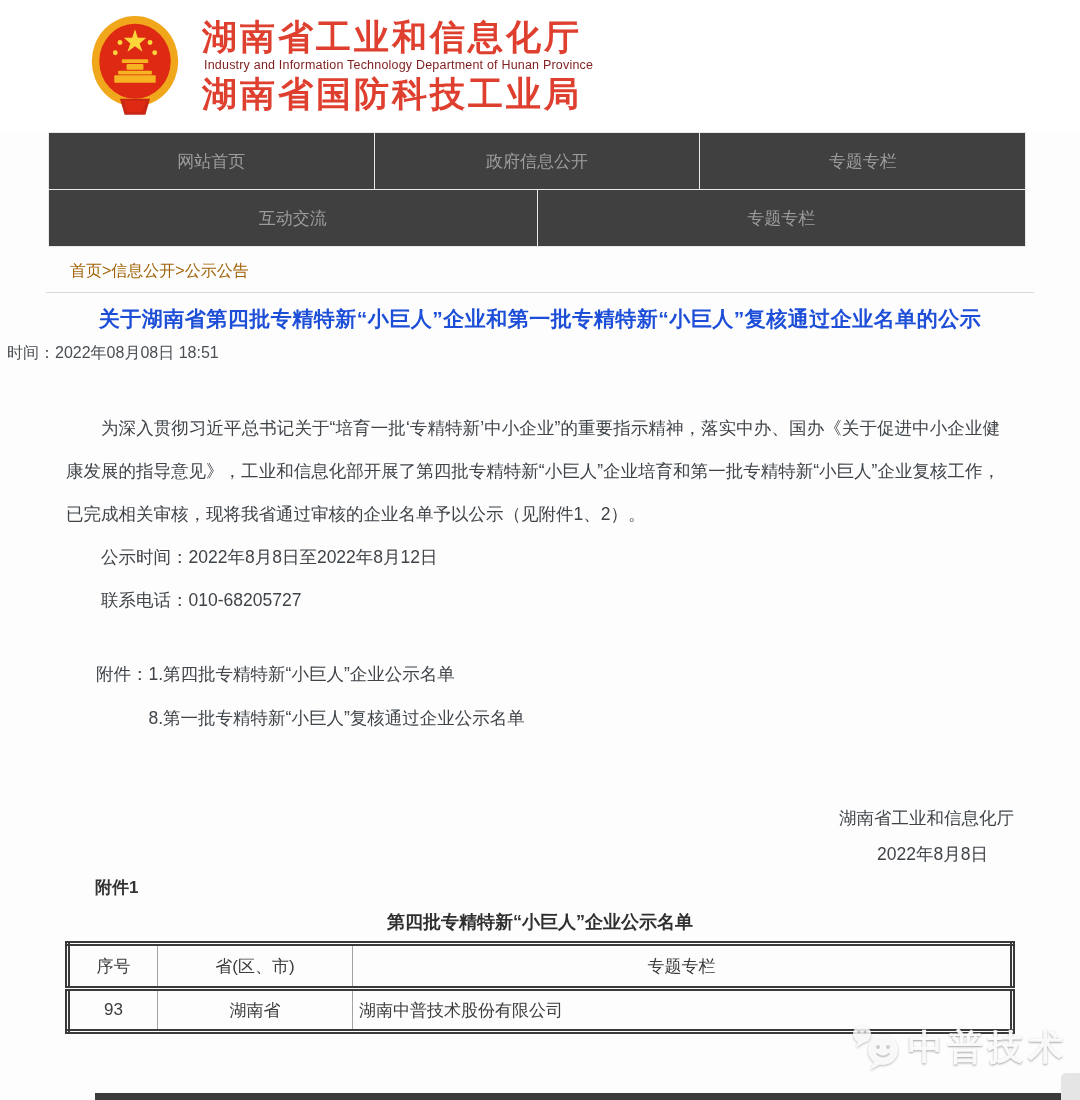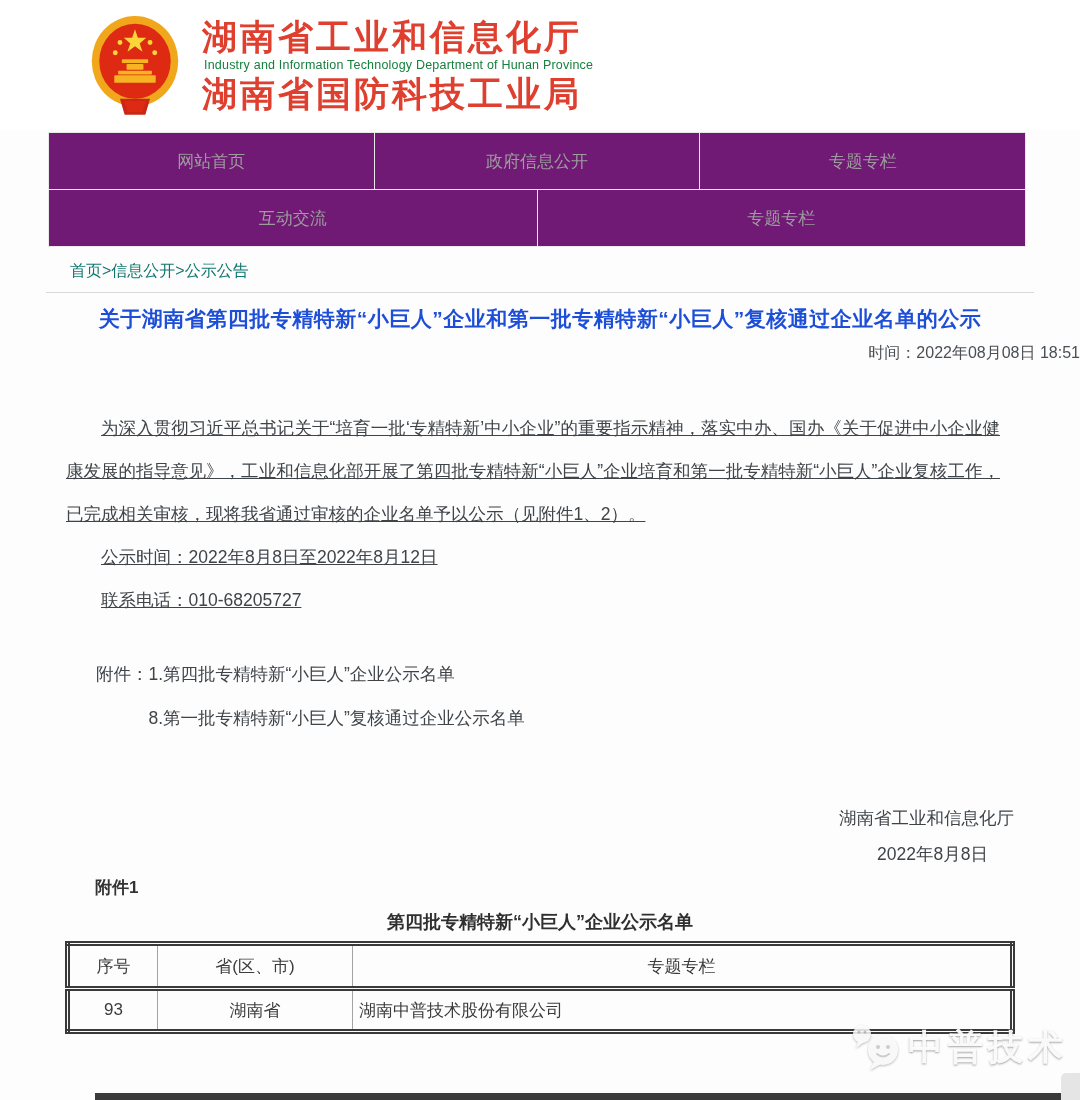--- a/index.html
+++ b/index.html
@@ -7,40 +7,40 @@
     width:1080px;height:1100px;overflow:hidden;position:relative;
     background:#fdfdfd;
     font-family:"Liberation Sans","DejaVu Sans",sans-serif;
     color:#3f4449;
   }
   
   .site-header{height:130px;display:flex;align-items:center;padding-left:88px;box-sizing:border-box;background:#ffffff;}
   .emblem{width:94px;height:102px;flex:0 0 auto;margin-right:20px;}
   .org-block{display:flex;flex-direction:column;line-height:1;}
   .org-cn{color:#df3f2e;font-weight:bold;font-size:35px;letter-spacing:3px;}
-  .org-en{color:#15803d;font-size:12.5px;margin:5px 8px 4px 2px;letter-spacing:.2px;}
+  .org-en{color:#7f1d1d;font-size:12.5px;margin:5px 8px 4px 2px;letter-spacing:.2px;}
   
   .nav{width:978px;margin:3px 0 0 48px;background:#fff;}
   .nav-row{display:flex;}
   .nav-cell{
     flex:1;height:56px;display:flex;align-items:center;justify-content:center;
     border:1px solid #e9e9e9;margin-left:-1px;margin-top:-1px;
-    font-size:17px;color:#9c9c9c;cursor:pointer;background:#701a75;
+    font-size:17px;color:#9c9c9c;cursor:pointer;background:#404040;
   }
   .nav-row .nav-cell:first-child{margin-left:0;}
   
-  .breadcrumb{margin:14px 0 0 70px;font-size:16px;color:#0f766e;height:22px;}
+  .breadcrumb{margin:14px 0 0 70px;font-size:16px;color:#a16207;height:22px;}
   .rule{border:none;border-top:1px solid #d9d9d9;margin:9px 46px 0 46px;}
   
   .article-title{
     text-align:center;margin-top:10px;line-height:32px;
     color:#1d4ed8;font-size:21px;font-weight:bold;letter-spacing:.5px;
   }
-  .article-time{text-align:right;margin-top:8px;font-size:16px;color:#4a4f54;height:22px;}
-  .article-body{margin:42px 80px 0 66px;font-size:17.5px;line-height:43px;color:#3f4449;text-decoration:underline;}
+  .article-time{text-align:left;margin-top:8px;font-size:16px;color:#4a4f54;height:22px;margin-left:7px;}
+  .article-body{margin:42px 80px 0 66px;font-size:17.5px;line-height:43px;color:#3f4449;}
   .article-body p{margin:0;text-indent:2em;text-align:justify;}
   .info-line{text-indent:2em;line-height:43px;}
   .attach-block{display:flex;margin:30px 0 0 96px;font-size:17.5px;line-height:44px;color:#3f4449;}
   .attach-items div{cursor:pointer;}
   .signature{margin:60px 66px 0 0;text-align:right;font-size:17.5px;line-height:36px;color:#3f4449;}
   .signature .sig-date{padding-right:26px;}
   
   .attach1-label{margin:4px 0 0 95px;font-size:17px;font-weight:bold;color:#333;height:24px;}
   .table-title{margin-top:10px;text-align:center;font-size:18px;font-weight:bold;color:#2f2f2f;height:24px;}
   table.doc-table{

